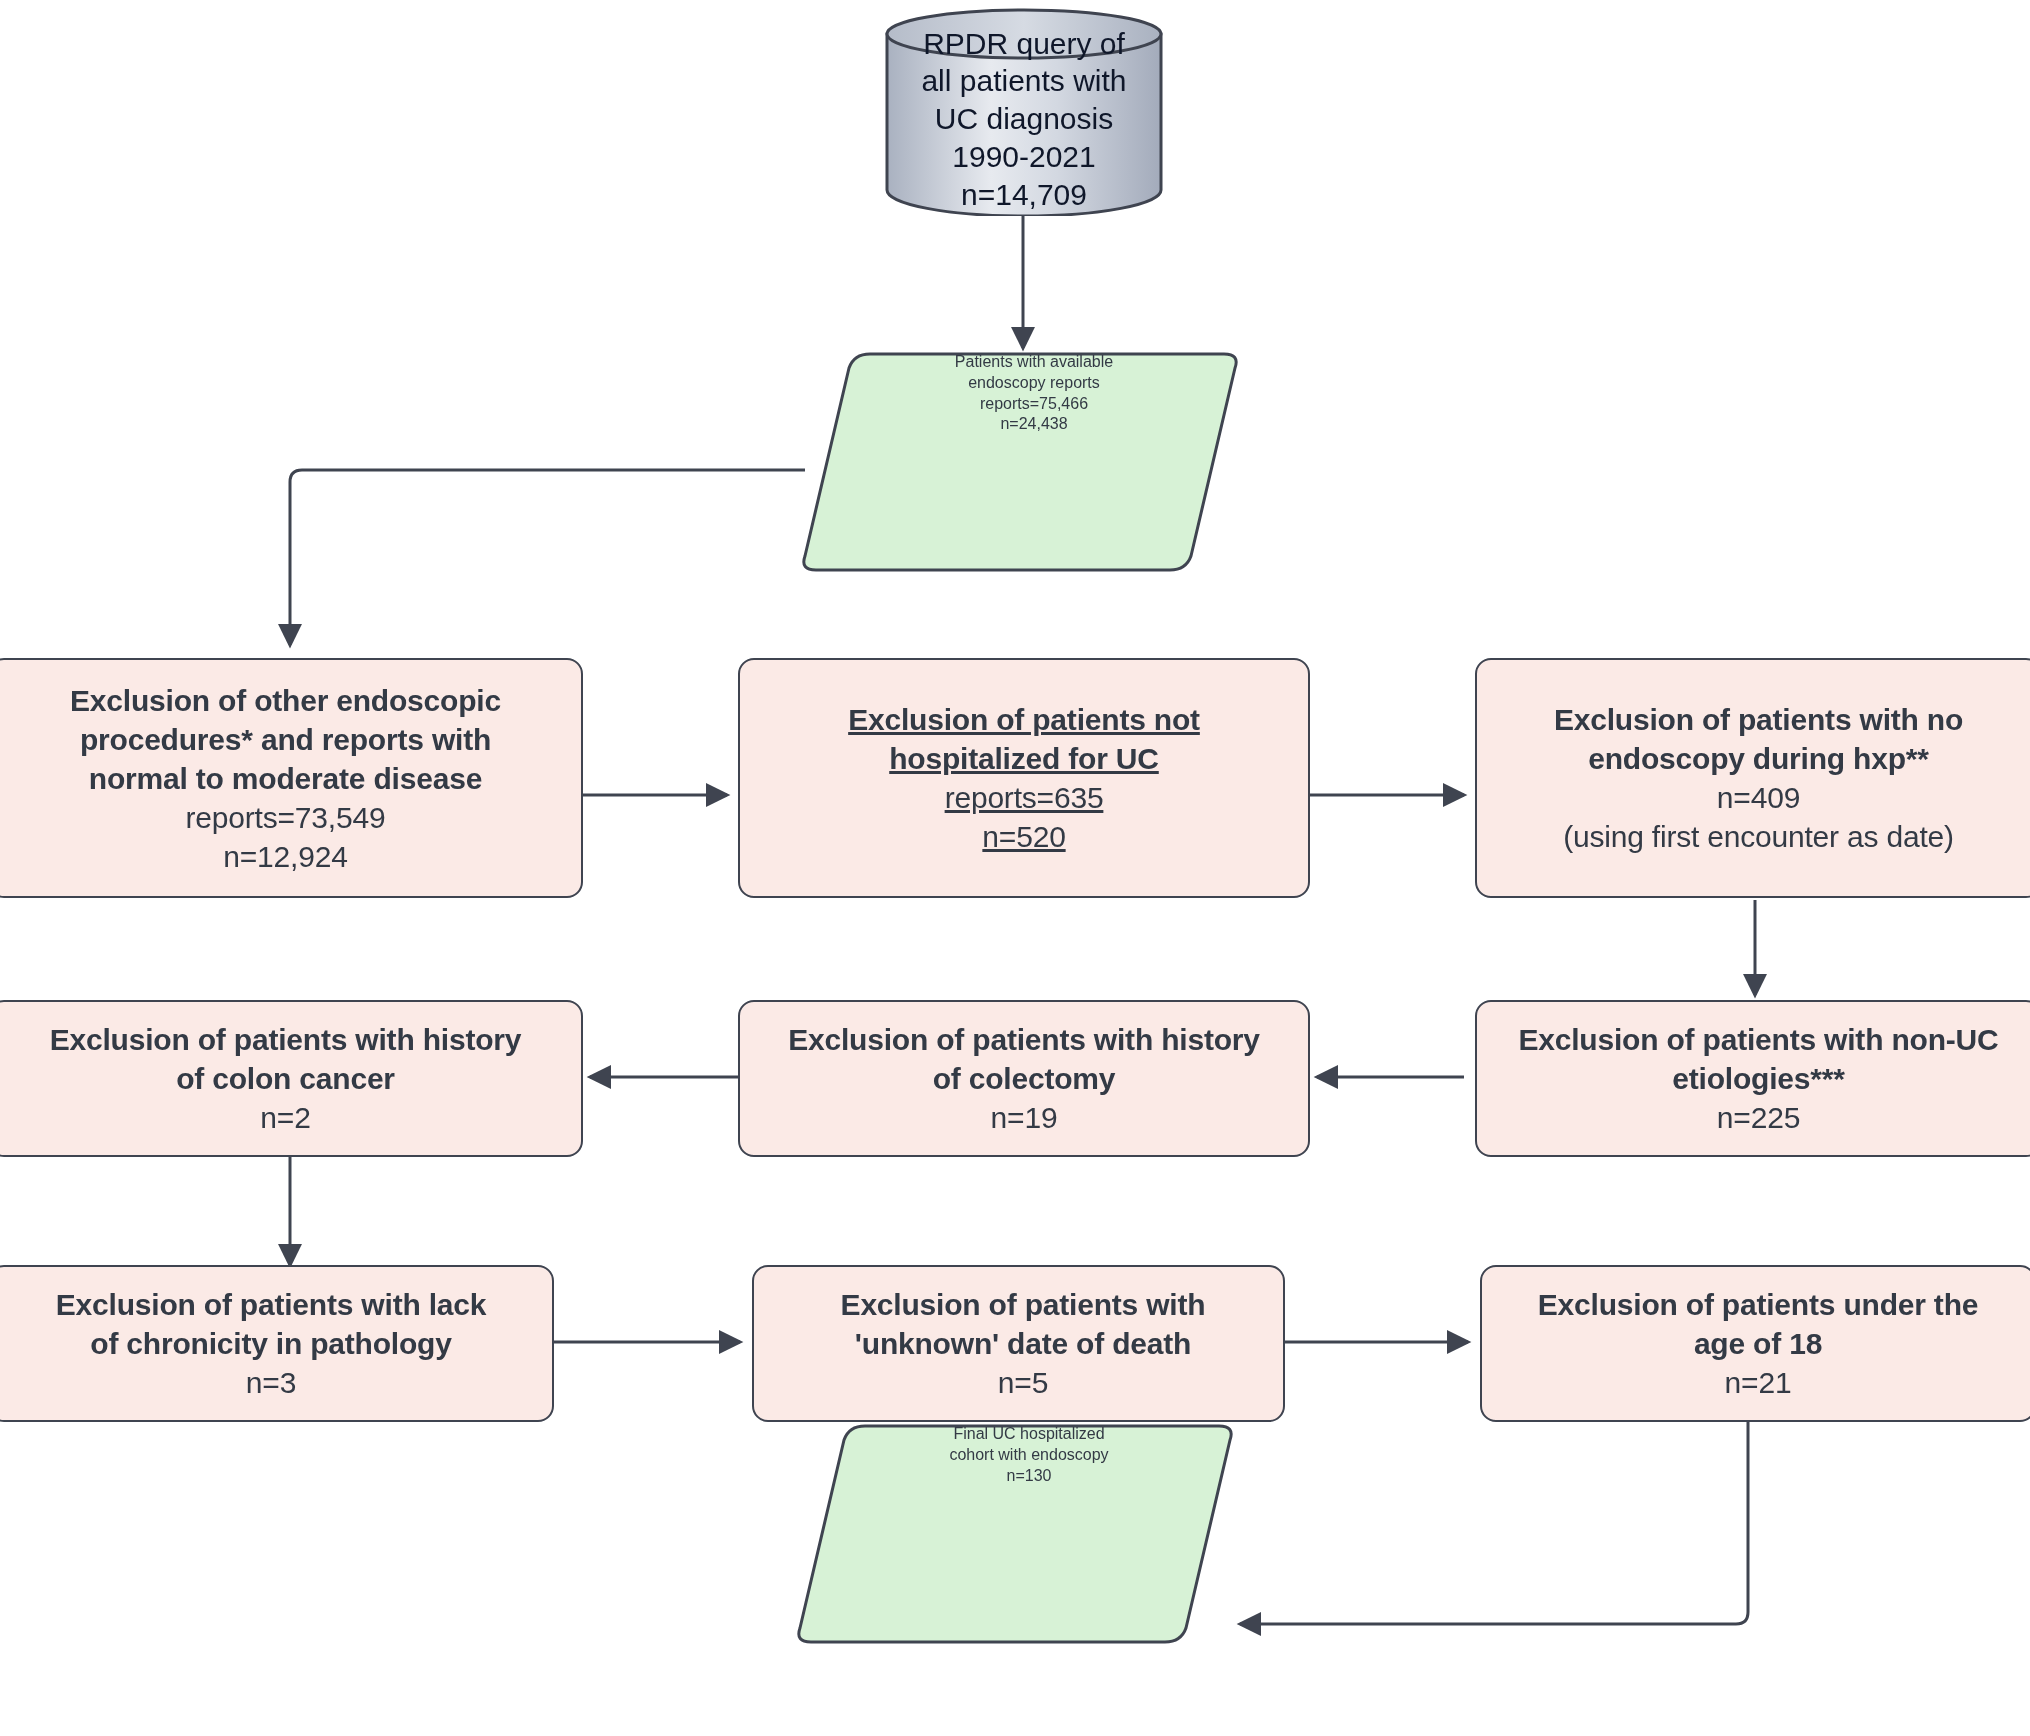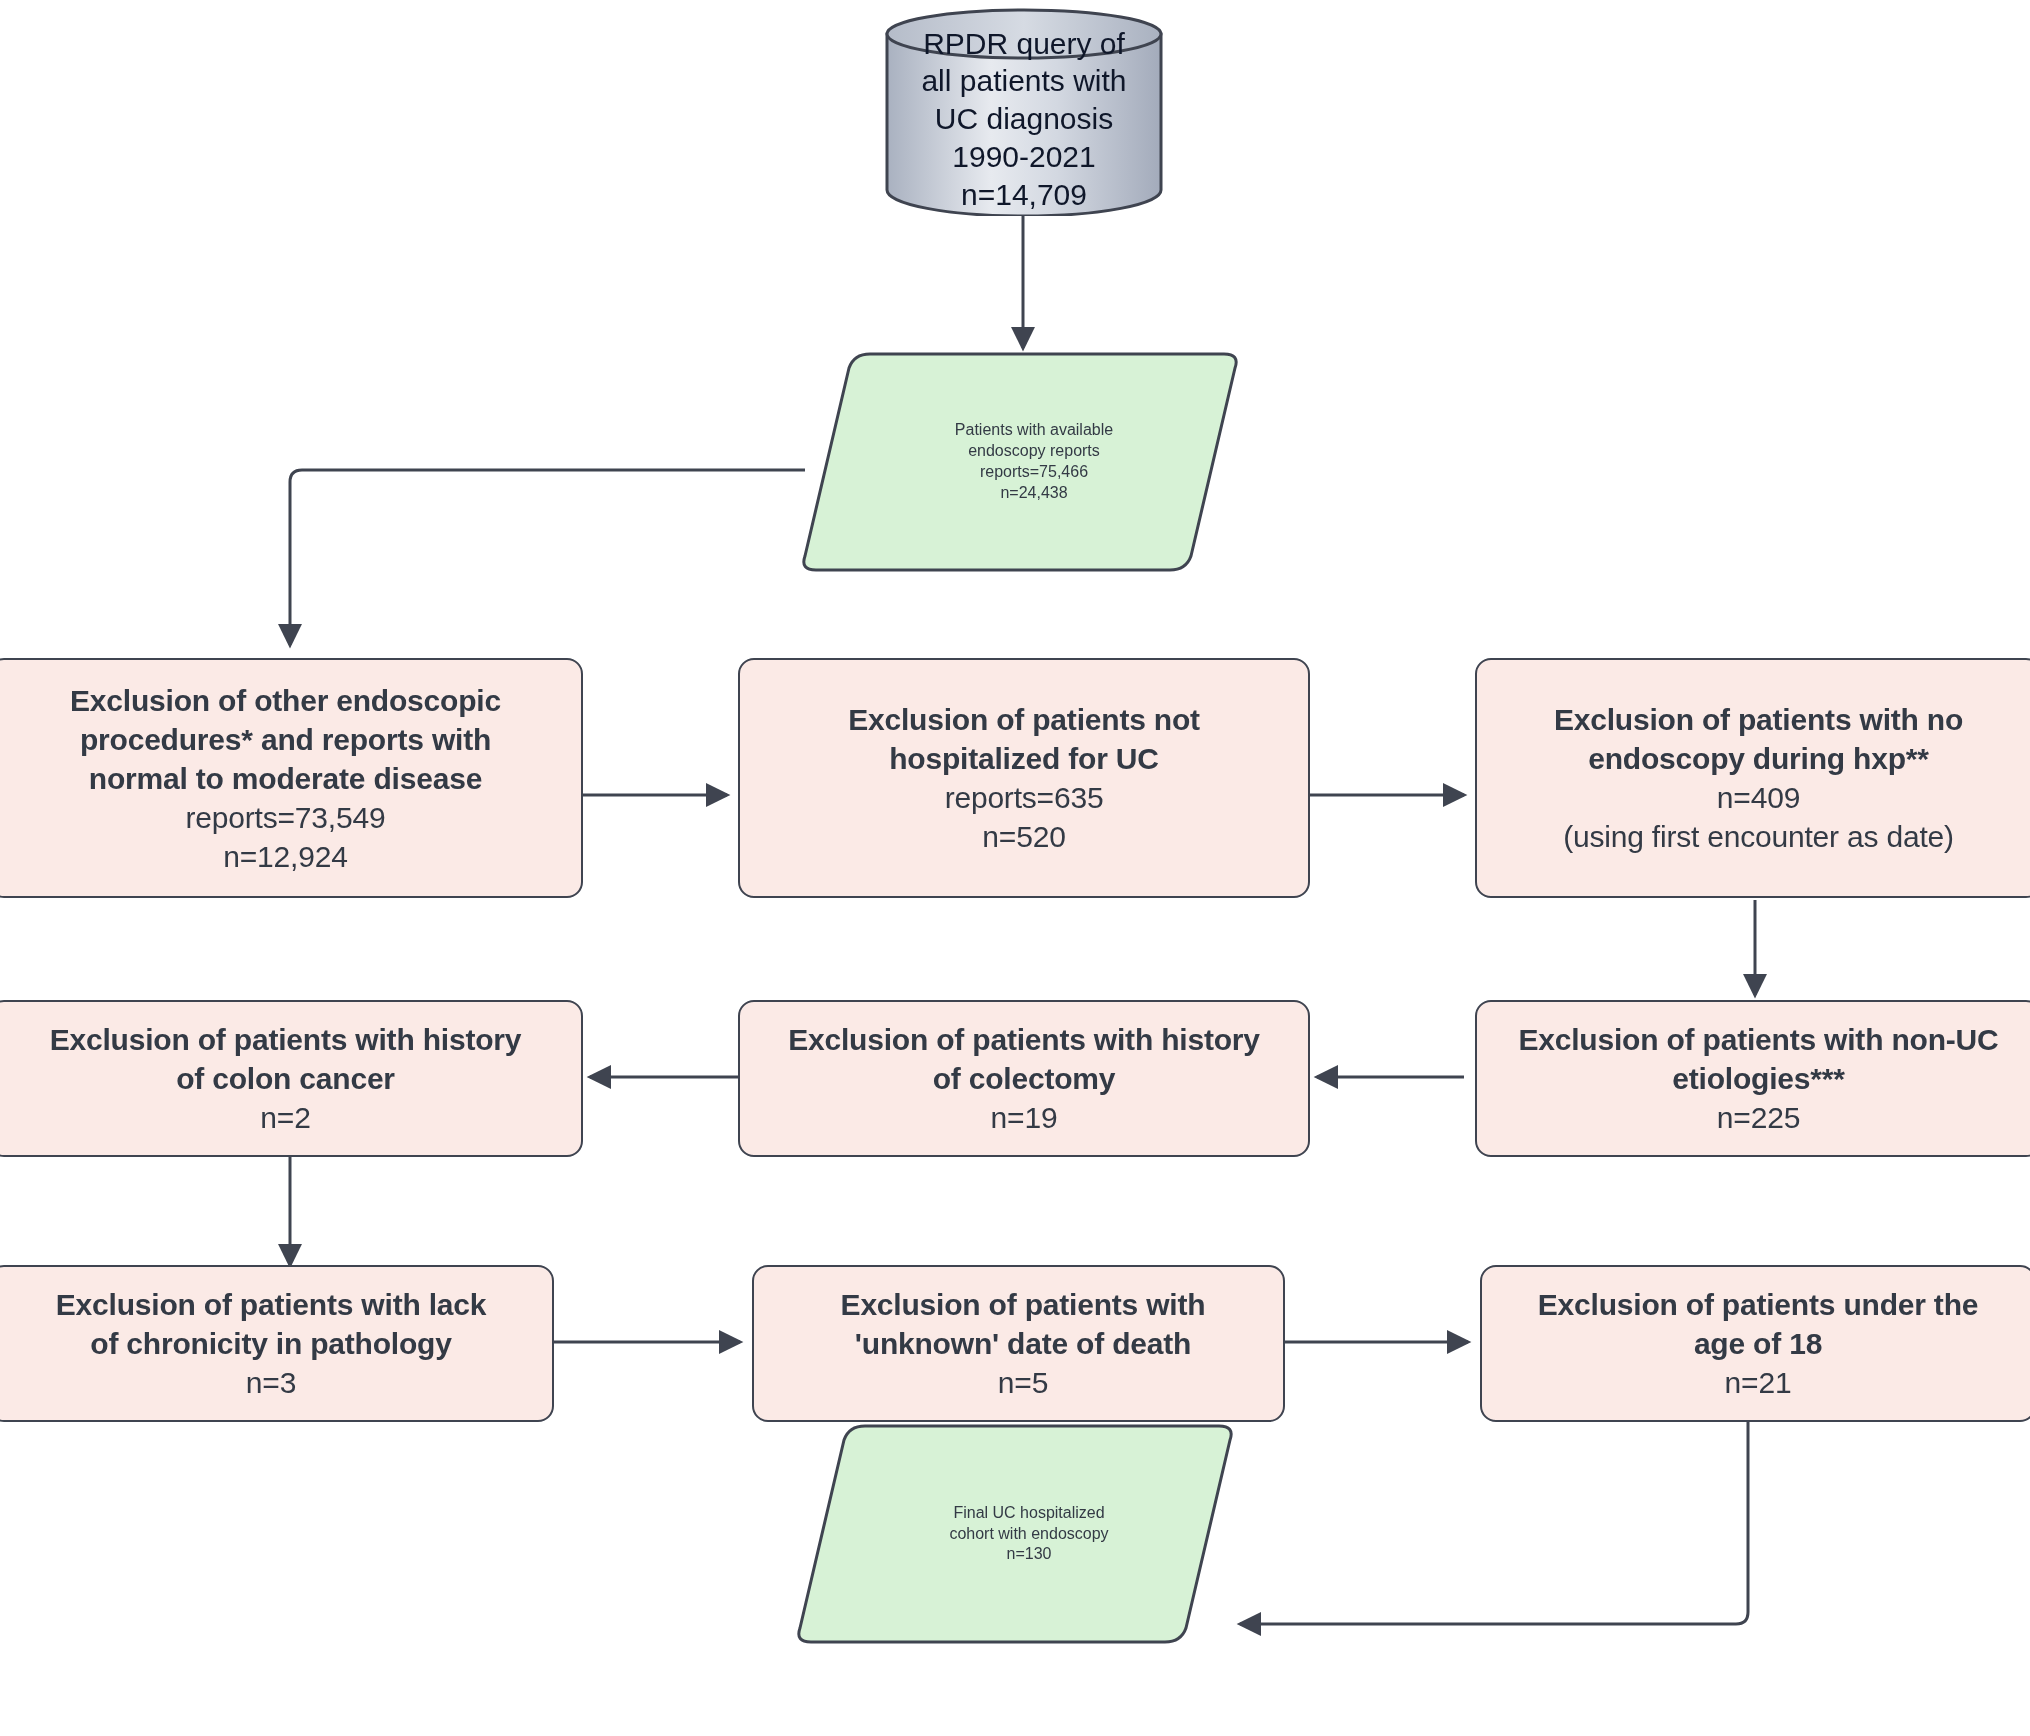--- a/index.html
+++ b/index.html
@@ -69,21 +69,20 @@
     top: 0;
   }
   .paragram .ptext {
     position: absolute;
     left: 0; top: 0;
     width: 100%;
     height: 100%;
     display: flex;
     flex-direction: column;
     align-items: center;
-    justify-content: center;
     text-align: center;
     color: #333a45;
     line-height: 1.30;
   }
 
   
   .cylinder {
     position: absolute;
   }
   .cylinder svg {
@@ -182,21 +181,21 @@
   </div>
 
   <div class="node procbox" style="left:-12px; top:658px; width:595px; height:240px;">
     <span class="ln b">Exclusion of other endoscopic</span>
     <span class="ln b">procedures* and reports with</span>
     <span class="ln b">normal to moderate disease</span>
     <span class="ln n">reports=73,549</span>
     <span class="ln n">n=12,924</span>
   </div>
 
-  <div class="node procbox" style="left:738px; top:658px; width:572px; height:240px;">
+  <div class="node procbox" style="left:738px; top:658px; width:572px; height:240px;text-decoration:underline;">
     <span class="ln b">Exclusion of patients not</span>
     <span class="ln b">hospitalized for UC</span>
     <span class="ln n">reports=635</span>
     <span class="ln n">n=520</span>
   </div>
 
   <div class="node procbox" style="left:1475px; top:658px; width:567px; height:240px;">
     <span class="ln b">Exclusion of patients with no</span>
     <span class="ln b">endoscopy during hxp**</span>
     <span class="ln n">n=409</span>

